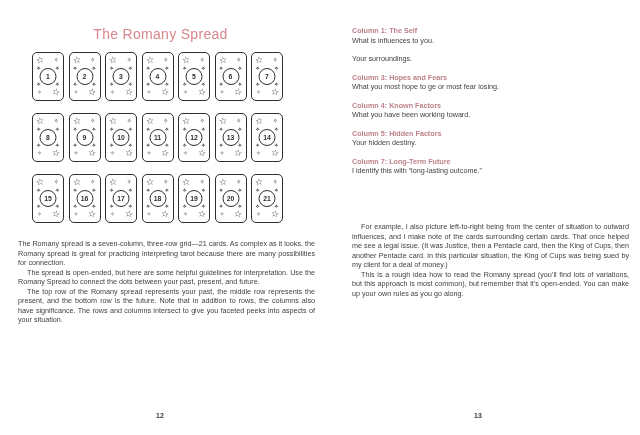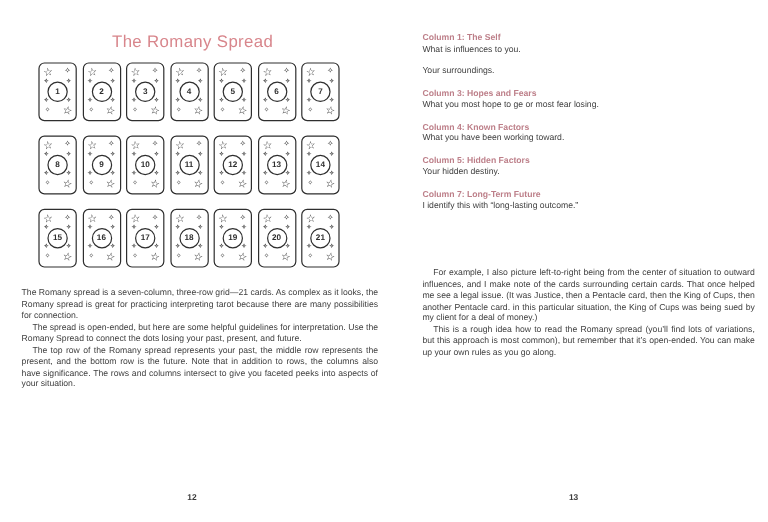--- a/index.html
+++ b/index.html
@@ -355,21 +355,21 @@
       <span class="sp sp3">✧</span>
       <span class="sp sp4">✧</span>
     </span>
     <span class="deco star-bl">✧</span>
     <span class="deco star-br">☆</span>
   </div>
 </div>
 
     <div class="body-copy left-body" id="left-body">
         <p class="noindent">The Romany spread is a seven-column, three-row grid—21 cards. As complex as it looks, the Romany spread is great for practicing interpreting tarot because there are many possibilities for connection.</p>
-        <p>The spread is open-ended, but here are some helpful guidelines for interpretation. Use the Romany Spread to connect the dots losing your past, present, and future.</p>
+        <p>The spread is open-ended, but here are some helpful guidelines for interpretation. Use the Romany Spread to connect the dots between your past, present, and future.</p>
         <p>The top row of the Romany spread represents your past, the middle row represents the present, and the bottom row is the future. Note that in addition to rows, the columns also have significance. The rows and columns intersect to give you faceted peeks into aspects of your situation.</p>
       </div>
 
     <div class="page-num page-num-left">12</div>
   </section>
 
   <section>
     <div class="columns-list" id="columns-list">
   <div class="col-block">
     <span class="col-heading">Column 1: The Self</span>

